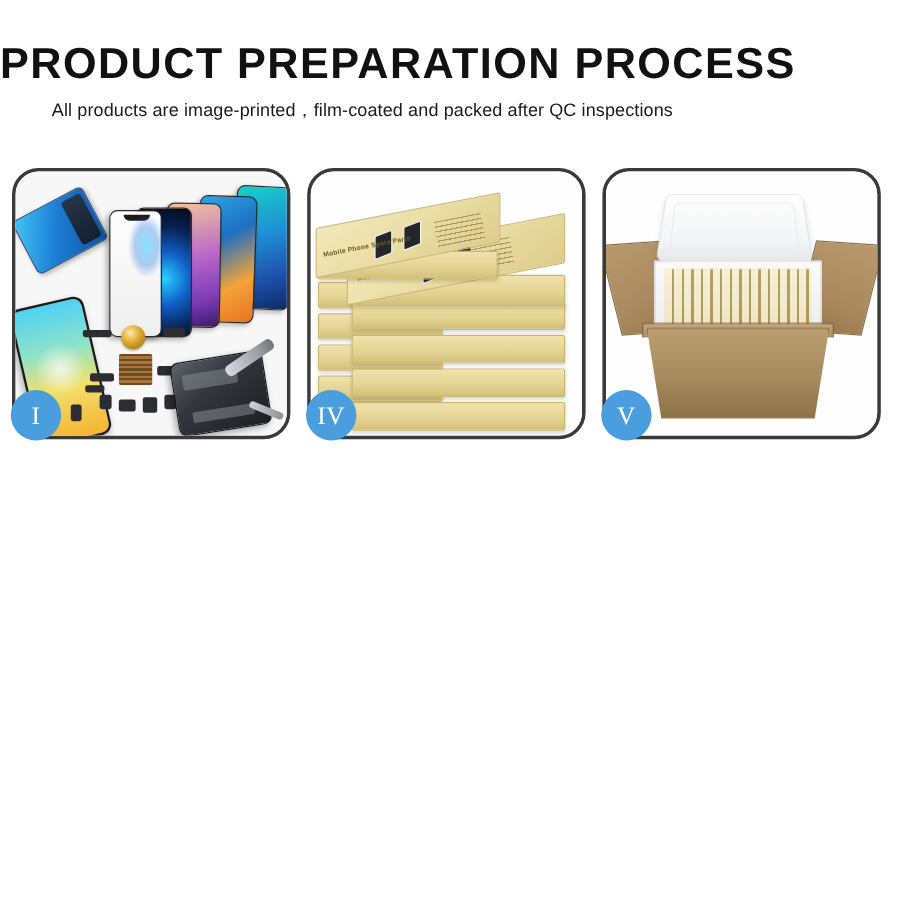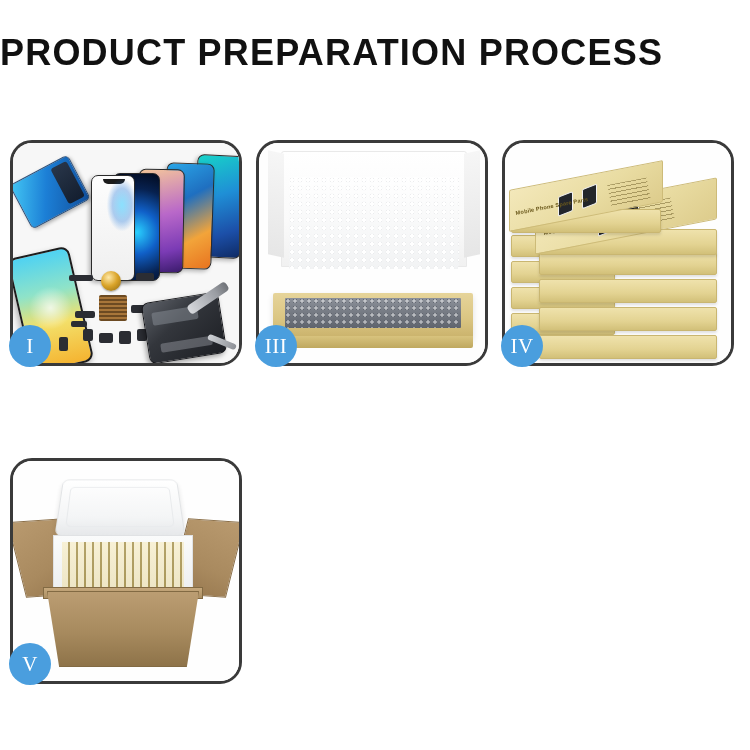--- a/index.html
+++ b/index.html
@@ -417,20 +417,21 @@
     transform: rotate(-8deg);
   }
 </style>
 </head>
 <body>
 
 <div class="page">
 
   <div class="header">
     <div class="title">PRODUCT PREPARATION PROCESS</div>
+    <div class="subtitle">All products are image-printed，film-coated and packed after QC inspections</div>
   </div>
 
   <div class="grid">
 
     <div class="card">
       <div class="card-inner p1">
         <div class="tilt"></div>
         <div class="fan">
           <div class="ph ph-a"></div>
           <div class="ph ph-b"></div>
@@ -453,31 +454,20 @@
         <div class="sp s9"></div>
         <div class="sp s10"></div>
         <div class="board"></div>
         <div class="tool"></div>
         <div class="tool2"></div>
       </div>
       <div class="badge">I</div>
     </div>
 
 
-    <div class="card">
-      <div class="card-inner p3">
-        <div class="lid"></div>
-        <div class="foam"></div>
-        <div class="tray">
-          <div class="tray-in"></div>
-          <div class="tray-front"></div>
-        </div>
-      </div>
-      <div class="badge">III</div>
-    </div>
 
     <div class="card">
       <div class="card-inner p4">
         <div class="stack">
 
           <div class="bx" style="left:6px;  top:92px;  width:104px; height:22px;"></div>
           <div class="bx" style="left:6px;  top:118px; width:104px; height:22px;"></div>
           <div class="bx" style="left:6px;  top:144px; width:104px; height:22px;"></div>
           <div class="bx" style="left:6px;  top:170px; width:104px; height:22px;"></div>
 

